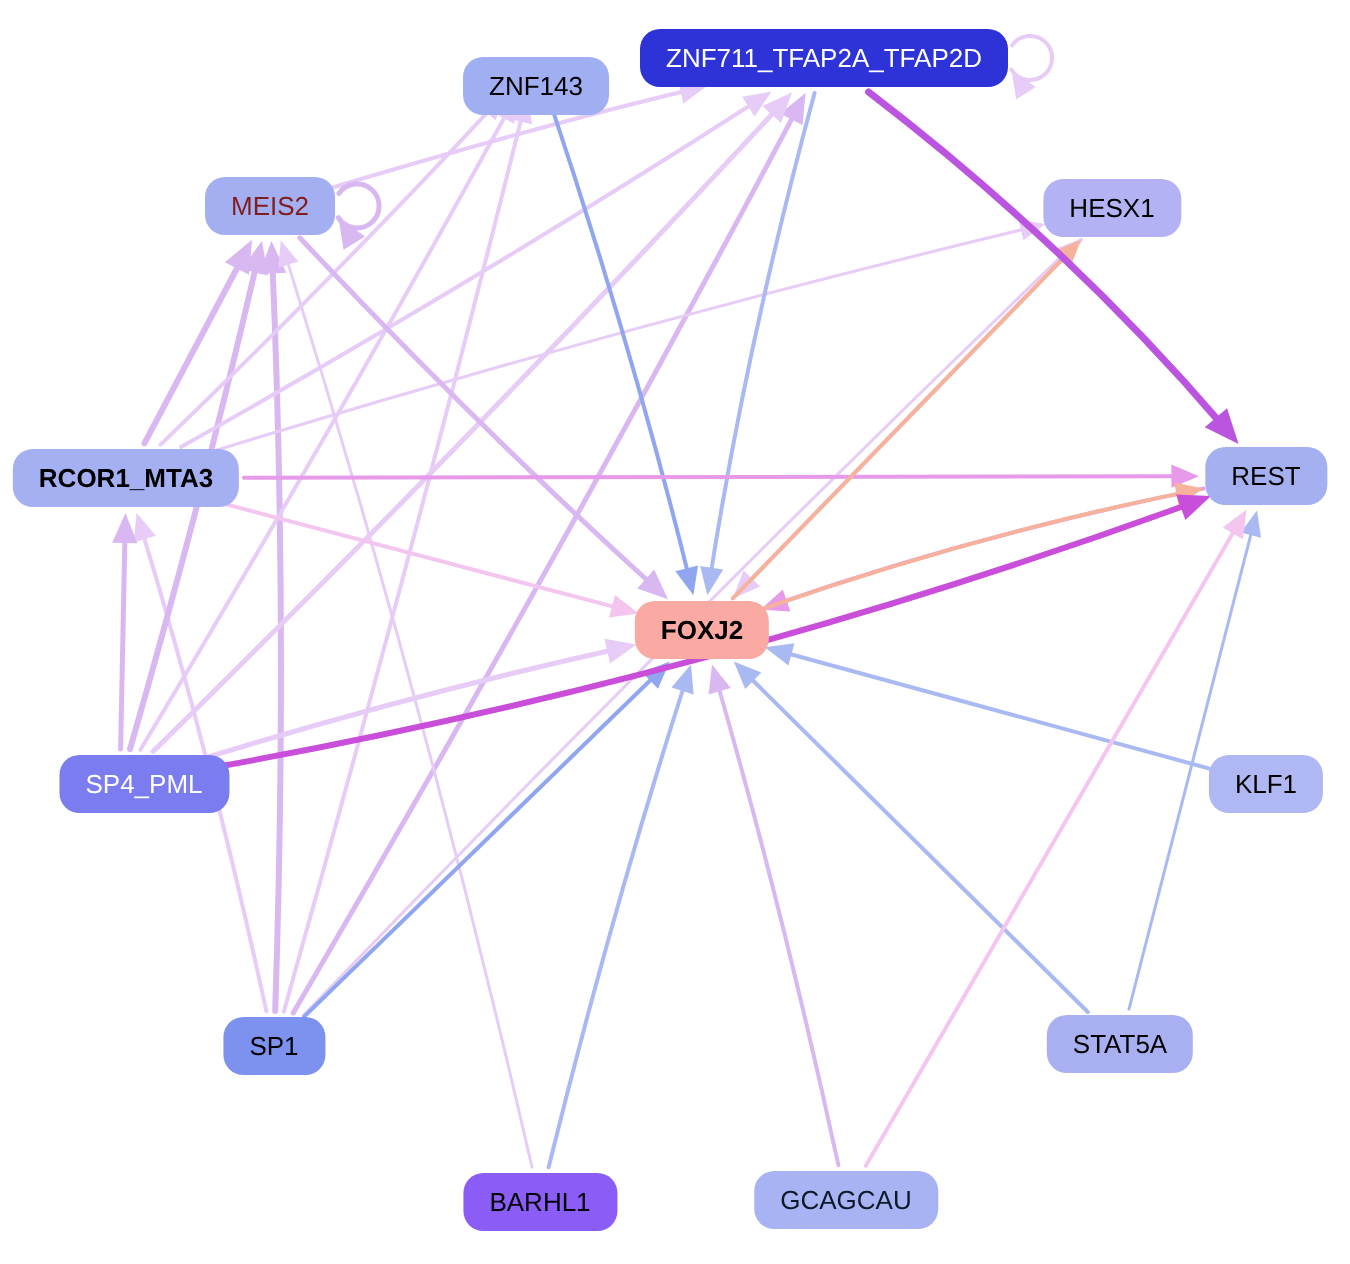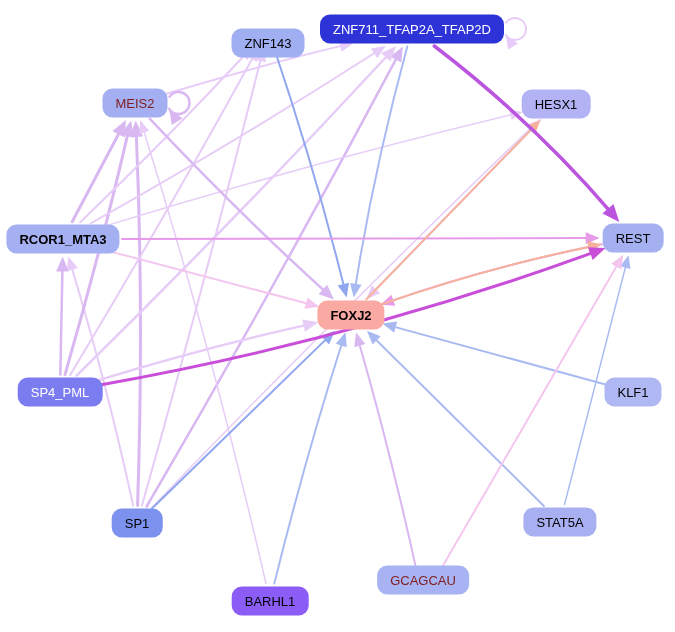--- a/index.html
+++ b/index.html
@@ -114,20 +114,20 @@
       <polygon points="169.2,108.8 182.5,118.2 171.8,124.9" fill="#d9b8f2"></polygon>
     </svg>
   <div class="node-layer">
       <div class="node" style="background: rgb(160, 174, 242); color: rgb(0, 0, 0); left: 268px; top: 30px; margin-top: 13px;">ZNF143</div>
       <div class="node" style="background: rgb(46, 51, 216); color: rgb(255, 255, 255); left: 412px; top: 29px;">ZNF711_TFAP2A_TFAP2D</div>
       <div class="node" style="background: rgb(179, 178, 244); color: rgb(0, 0, 0); left: 556px; top: 104px;">HESX1</div>
       <div class="node" style="background: rgb(163, 175, 241); color: #7f1d1d; left: 135px; top: 103px;">MEIS2</div>
       <div class="node" style="background: rgb(165, 176, 243); color: rgb(0, 0, 0); left: 63px; top: 239px; font-weight: bold;">RCOR1_MTA3</div>
       <div class="node" style="background: rgb(165, 176, 240); color: rgb(0, 0, 0); left: 633px; top: 238px;">REST</div>
       <div class="node" style="background: rgb(251, 169, 163); color: rgb(0, 0, 0); left: 351px; top: 315px; font-weight: bold;">FOXJ2</div>
-      <div class="node" style="background: rgb(122, 124, 240); color: rgb(255, 255, 255); left: 60px; top: 392px;">SP4_PML</div>
+      <div class="node" style="background: rgb(122, 124, 240); color: rgb(255, 255, 255); left: 72px; top: 392px;">SP4_PML</div>
       <div class="node" style="background: rgb(176, 184, 243); color: rgb(0, 0, 0); left: 633px; top: 392px;">KLF1</div>
       <div class="node" style="background: rgb(125, 146, 239); color: rgb(0, 0, 0); left: 137px; top: 523px; text-align: center;">SP1</div>
       <div class="node" style="background: rgb(168, 176, 242); color: rgb(0, 0, 0); left: 560px; top: 522px;">STAT5A</div>
       <div class="node" style="background: #8b5cf6; color: rgb(0, 0, 0); left: 270px; top: 601px;">BARHL1</div>
-      <div class="node" style="background: rgb(168, 179, 243); color: #7f1d1d; left: 423px; top: 580px;">GCAGCAU</div>
+      <div class="node" style="background: rgb(168, 179, 243); color: #0f172a; left: 423px; top: 600px;">GCAGCAU</div>
     </div>
 </div>
 
 </body></html>

